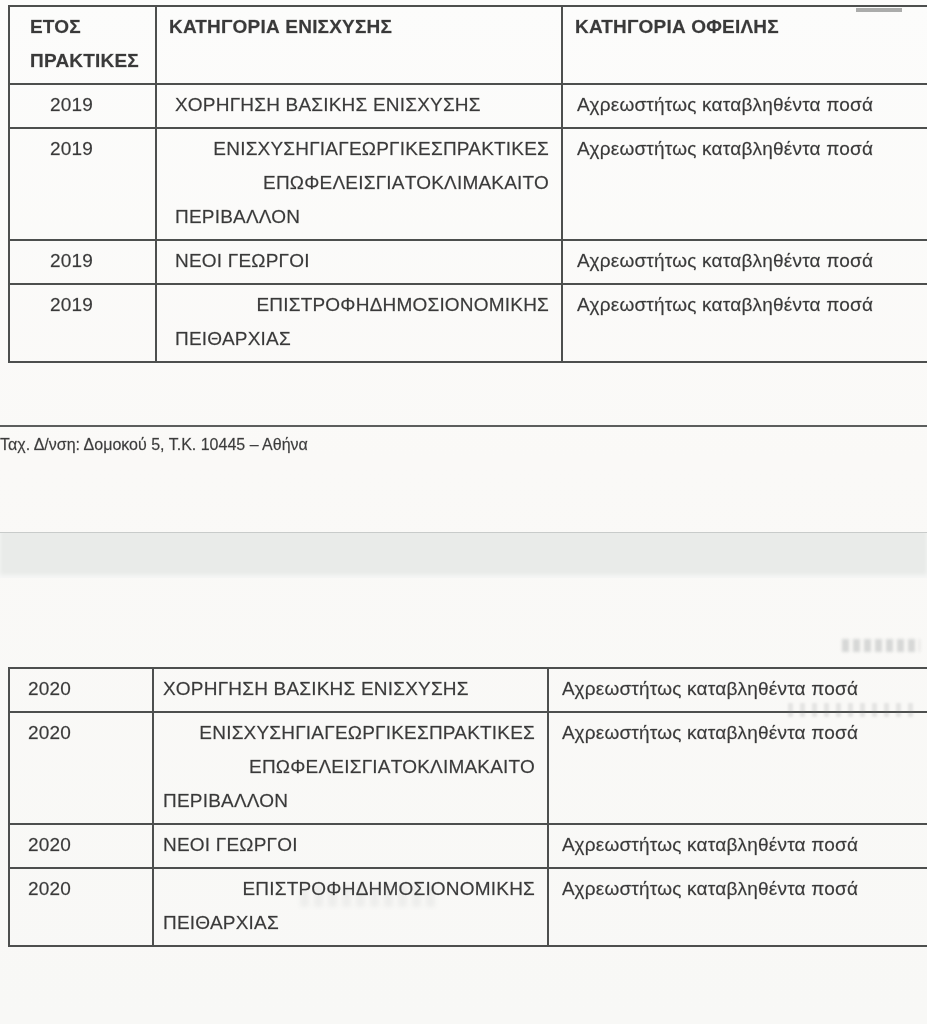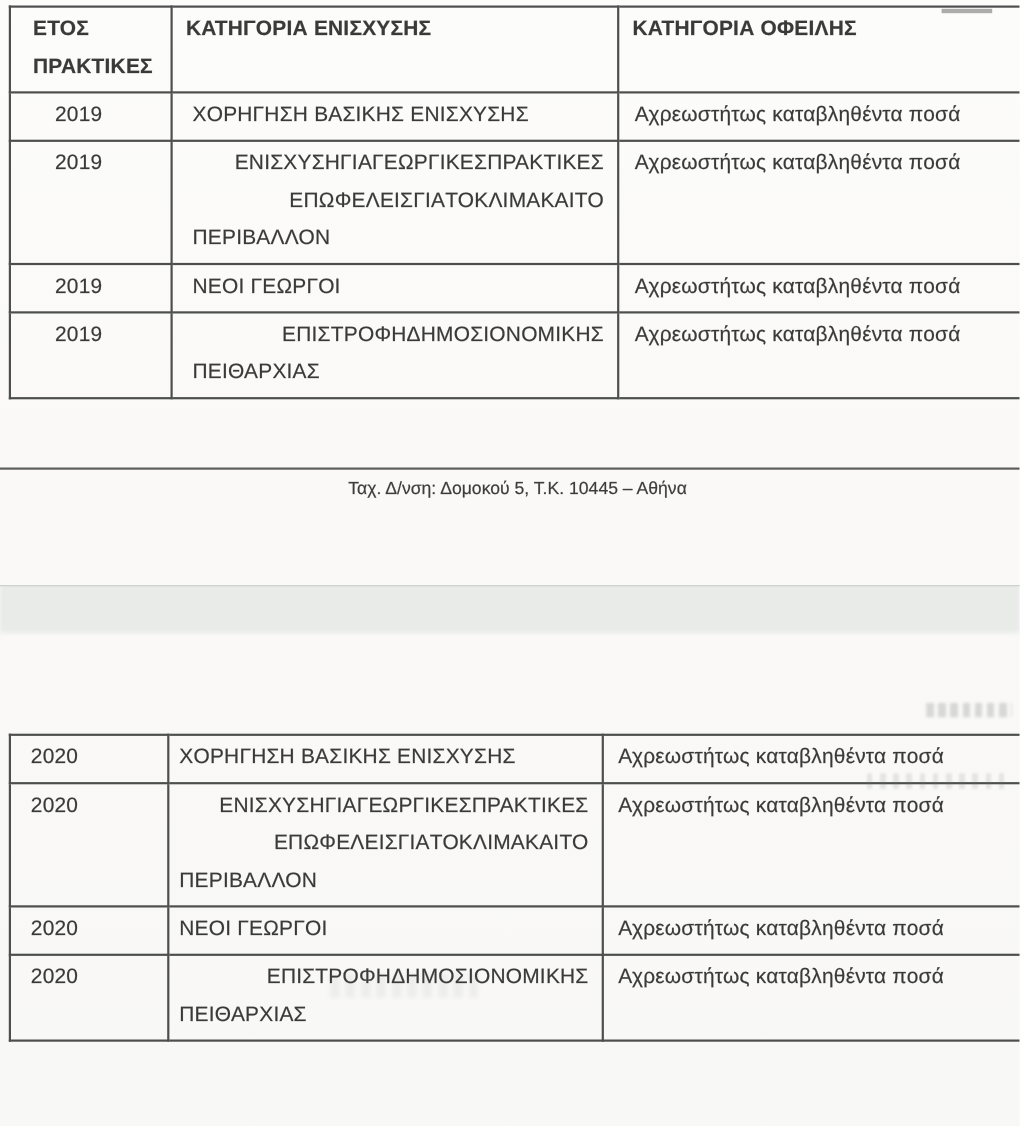--- a/index.html
+++ b/index.html
@@ -37,22 +37,22 @@
   .t2 tbody tr:nth-child(6) td{height:31px;}
   .t1 .c-year{padding-left:40px;}
   .t2 .c-year{padding-left:18px;}
   .t1 .c-scheme{padding-left:18px;}
   .t2 .c-scheme{padding-left:9px;}
   .t1 .c-debt{padding-left:14px;}
   .t2 .c-debt{padding-left:13px;}
   .jline{display:flex;justify-content:flex-end;}
   .rule{border-top:2px solid #5c5e5d;margin-top:62px;width:927px;}
   .address{
-    margin-top:7px;text-align:center;
-    font-size:16px;line-height:22px;color:#3d3d3d;margin-left:14px;
+    margin-top:7px;text-align:left;
+    font-size:16px;line-height:22px;color:#3d3d3d;
   }
   .band{
     margin-top:76px;height:45px;width:927px;
     background:#e9ebe9;
     border-top:1px solid #c8cbca;
     box-shadow:inset 0 -3px 4px rgba(255,255,255,.6);
   }
   .page-bottom table{margin-top:89px;}
   
   .noise{position:absolute;pointer-events:none;}

